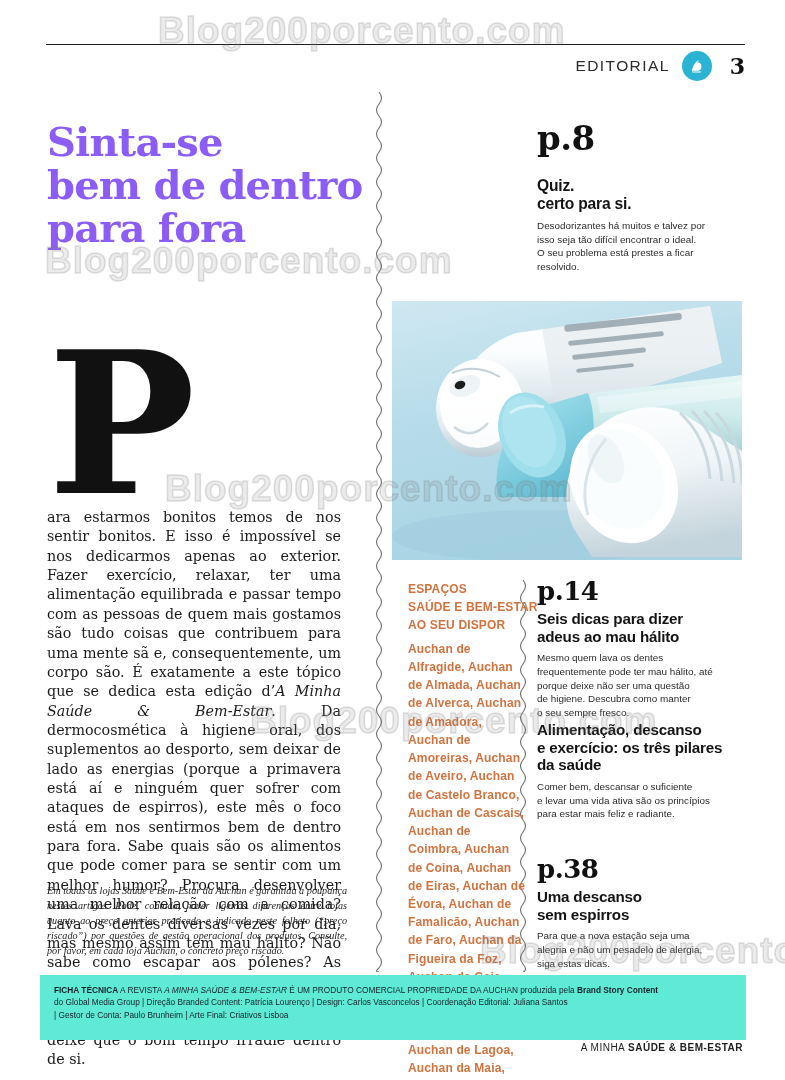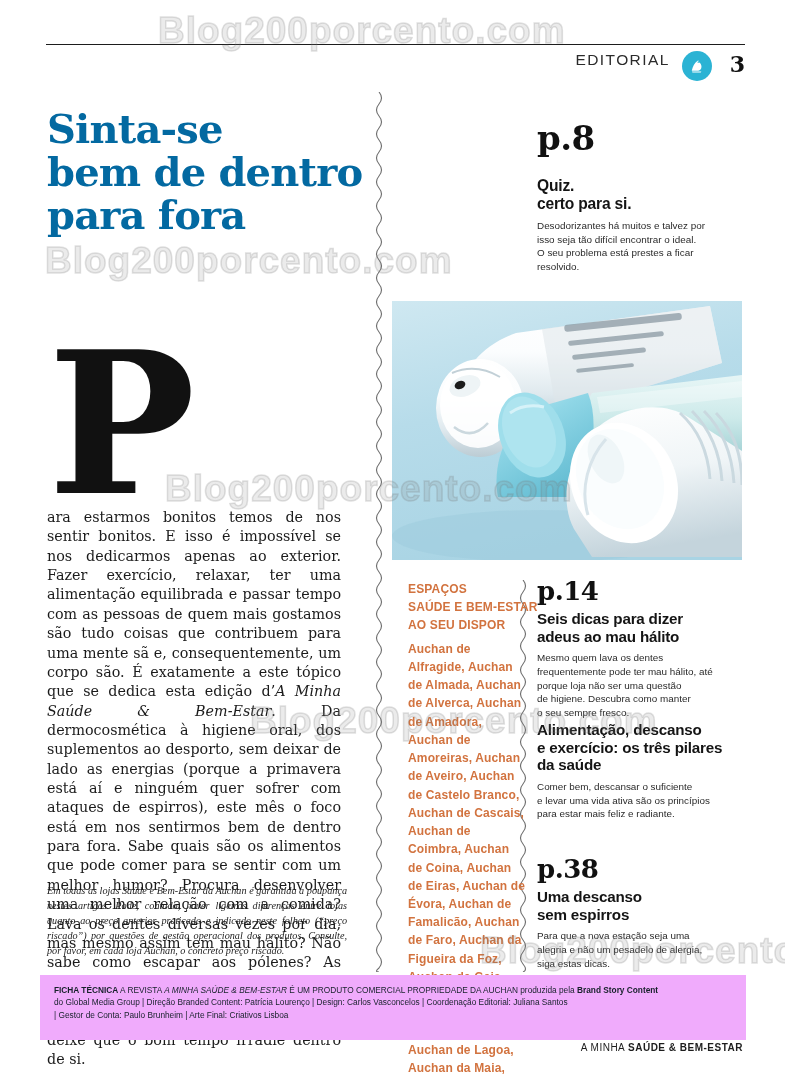--- a/index.html
+++ b/index.html
@@ -34,48 +34,48 @@
 
   
   .header {
     position:absolute; left:46px; top:44px; right:40px; height:42px;
   }
   .header-rule {
     position:absolute; left:0; top:0; width:100%; height:1px; background:#1d1d1d;
   }
   .header-inner {
     position:absolute; right:0; top:7px;
-    display:flex; align-items:flex-start; gap:12px;
+    display:flex; align-items:center; gap:12px;
   }
   .kicker {
     font-size:15.5px; letter-spacing:1.4px; color:#2b2b2b; font-weight:400;
   }
   .logo-badge {
     width:30px; height:30px; border-radius:50%;
     background:#2bb3d4;
     display:flex; align-items:center; justify-content:center;
     flex:0 0 auto;
   }
   .pagenum {
     font-family:"DejaVu Serif", serif;
     font-weight:700; font-size:22px; color:#111; margin-left:6px;
   }
 
   
   .wavy { position:absolute; pointer-events:none; }
 
   
   .headline {
-    position:absolute; left:47px; top:108px; width:330px;
+    position:absolute; left:47px; top:121px; width:330px;
     font-family:"DejaVu Serif", serif;
     font-weight:700;
     font-size:40px;
     line-height:1.07;
     letter-spacing:-0.8px;
-    color:#0369a1;
+    color:#8b5cf6;
   }
   .headline .l { display:block; white-space:nowrap; }
 
   .dropcap-wrap { position:absolute; left:48px; top:352px; }
   .dropcap {
     font-family:"DejaVu Serif", serif;
     font-weight:700;
     font-size:196px;
     line-height:0.74;
     color:#111;
@@ -155,21 +155,21 @@
   .t-quiz .pno { font-size:34px; margin-bottom:22px; }
   .t-quiz .tt { font-size:15.6px; }
 
   .t-14 { top:578px; }
   .t-26 { top:721px; }
   .t-38 { top:856px; }
 
   
   .footer-band {
     position:absolute; left:40px; top:975px; width:706px; height:65px;
-    background:#f0abfc;
+    background:#5eead4;
     padding-left:33px;
   }
   .footer-text {
     position:absolute; left:14px; top:9px; right:10px;
     font-size:8.3px;
     line-height:1.48;
     color:#16202a;
   }
   .footer-text .ln { white-space:nowrap; }
   .footer-text b { font-weight:700; }
@@ -333,21 +333,21 @@
 
   <div class="teaser t-14">
     <div class="pno">p.14</div>
     <div class="tt">
       <div>Seis dicas para dizer</div>
       <div>adeus ao mau hálito</div>
     </div>
     <div class="tx">
       <div>Mesmo quem lava os dentes</div>
       <div>frequentemente pode ter mau hálito, até</div>
-      <div>porque loja não ser uma questão</div>
+      <div>porque deixe não ser uma questão</div>
       <div>de higiene. Descubra como manter</div>
       <div>o seu sempre fresco.</div>
     </div>
   </div>
 
   <div class="teaser t-26">
     <div class="tt">
       <div>Alimentação, descanso</div>
       <div>e exercício: os três pilares</div>
       <div>da saúde</div>

